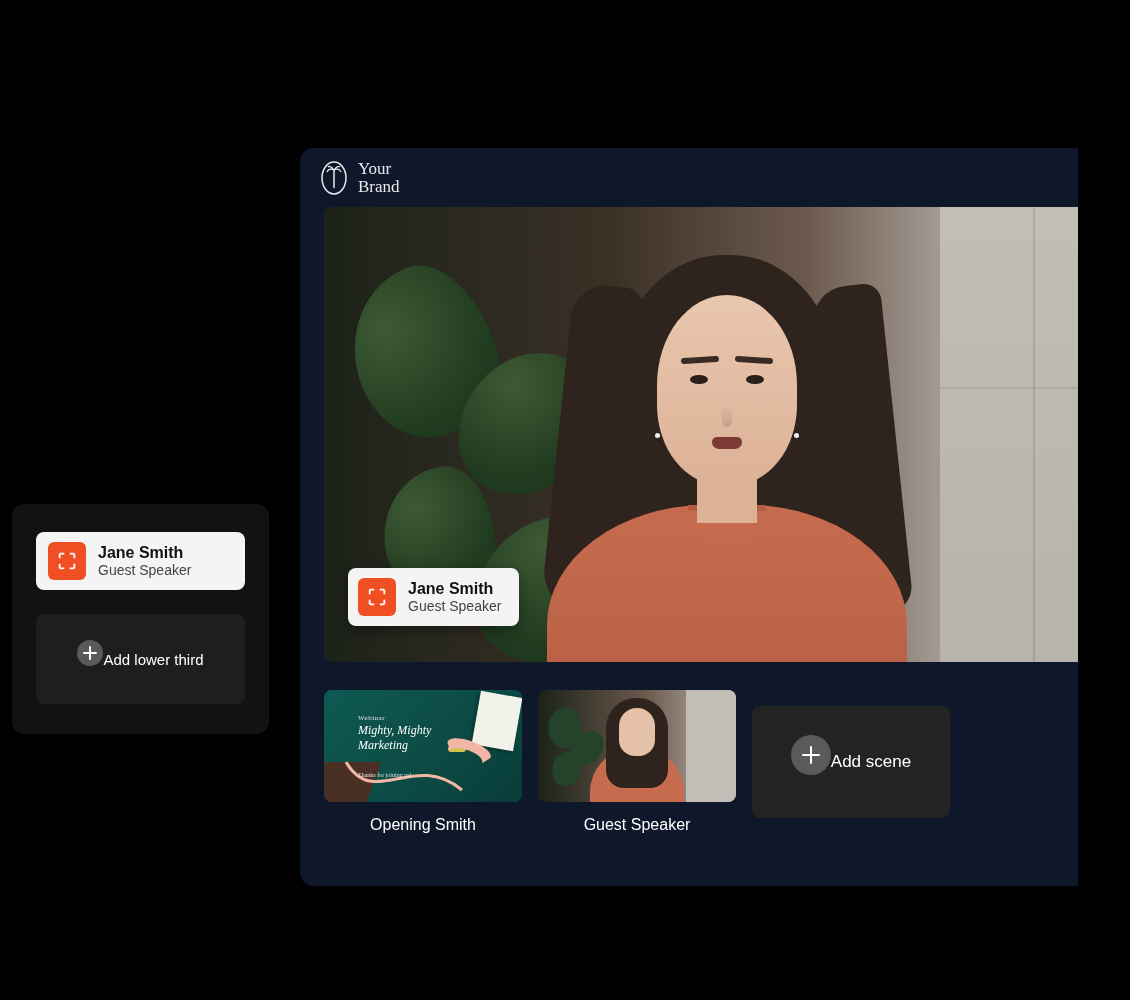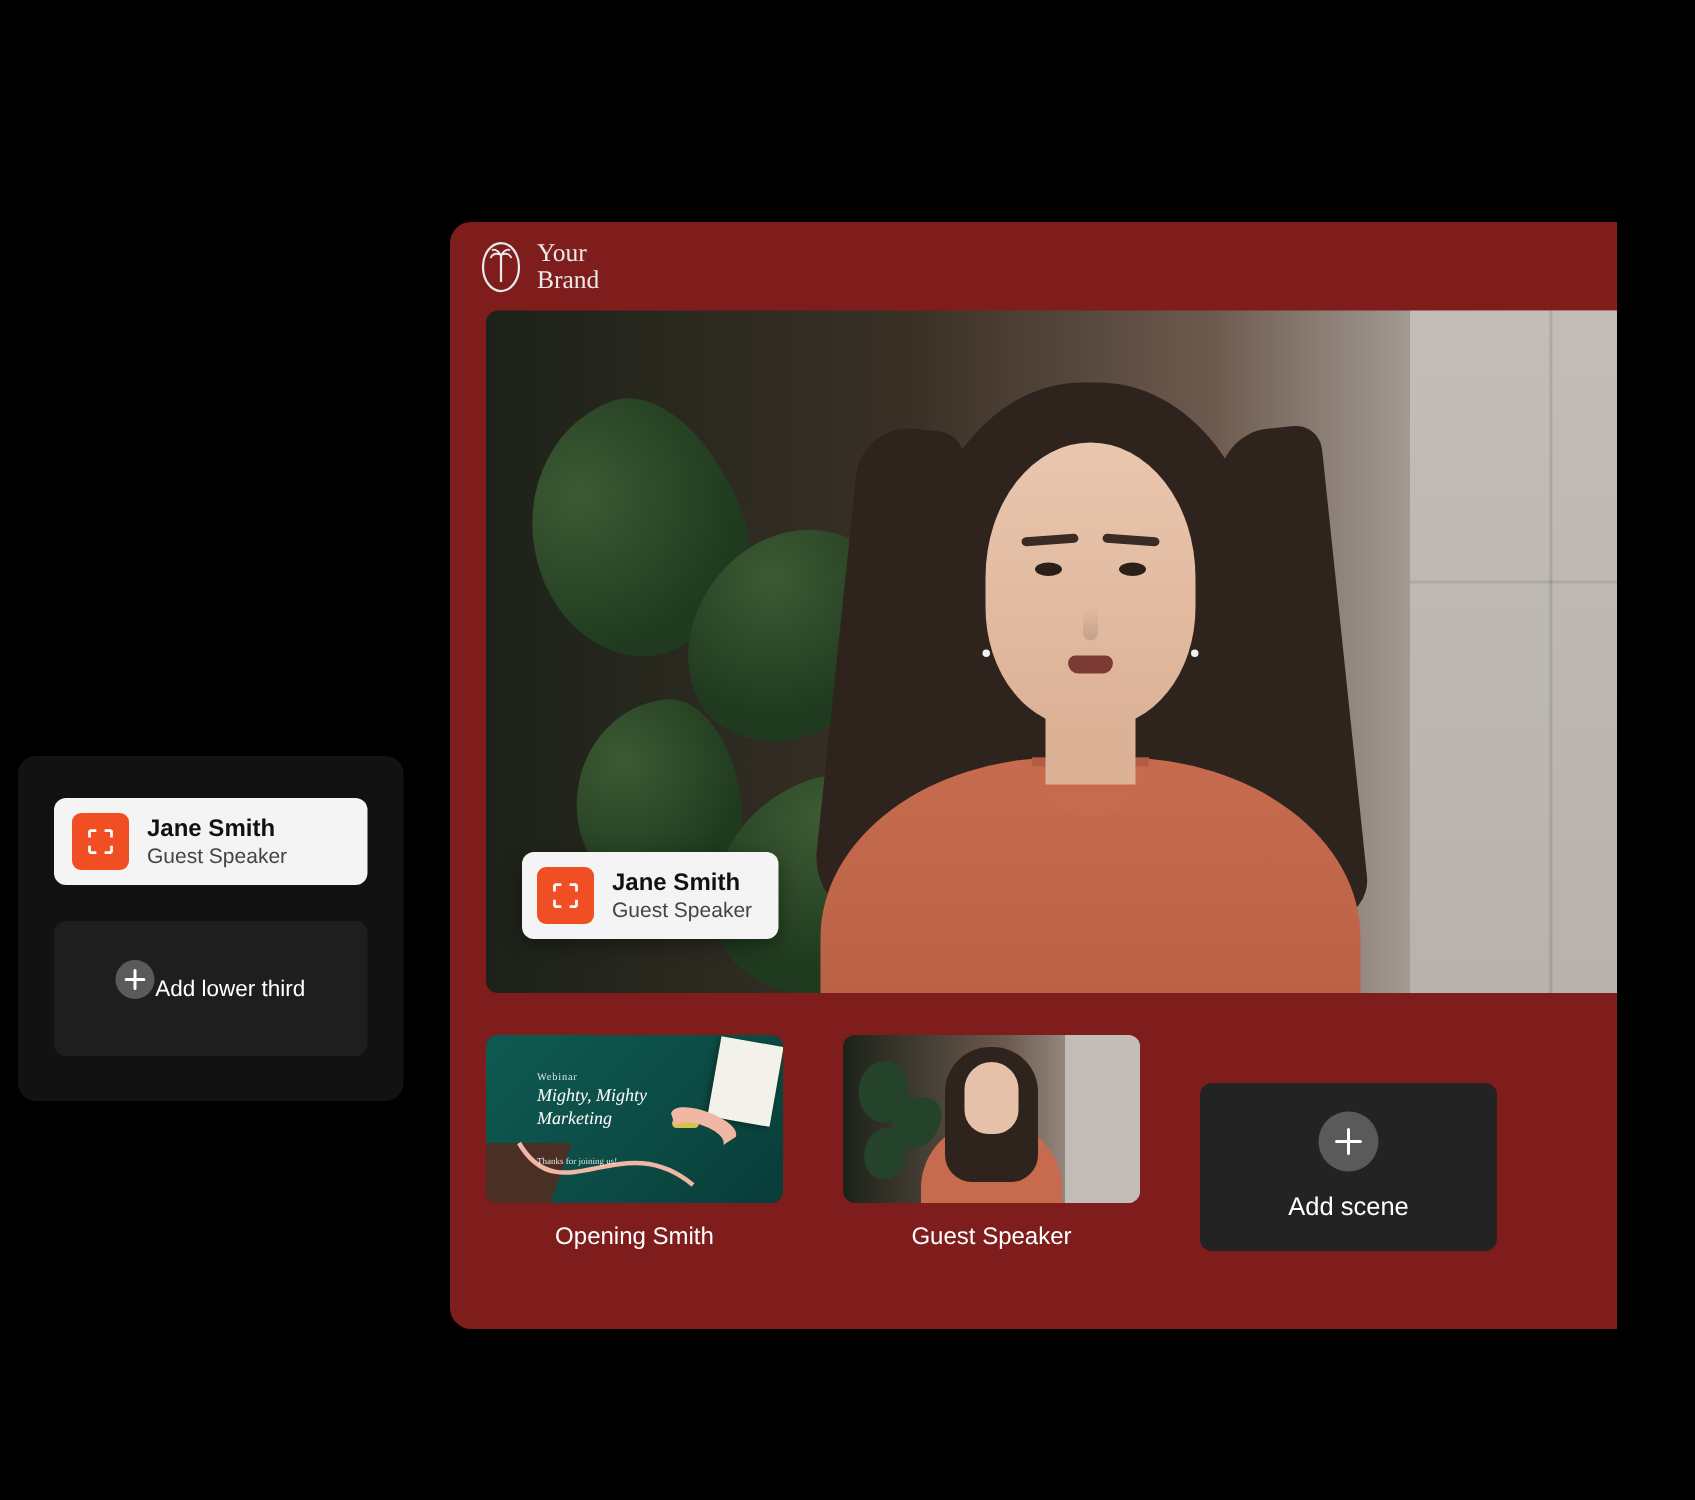--- a/index.html
+++ b/index.html
@@ -89,21 +89,21 @@
   .plus-circle svg { width: 14px; height: 14px; }
   .lt-add-label { font-size: 15px; color: #fff; }
 
   
   .editor {
     position: absolute;
     left: 300px;
     top: 148px;
     width: 778px;
     height: 738px;
-    background: #7f1d1d;
+    background: #0f172a;
     border-top-left-radius: 14px;
     border-bottom-left-radius: 14px;
     overflow: hidden;
   }
   .editor-header {
     height: 59px;
     display: flex;
     align-items: center;
     padding: 0 20px;
   }
@@ -205,23 +205,23 @@
     border-radius:8px;
     display:flex;
     align-items:center;
     padding:10px 18px 10px 10px;
     box-shadow: 0 4px 12px rgba(0,0,0,.35);
   }
 
   
   .scenes {
     display:flex;
-    gap:40px;
+    gap:16px;
     padding: 28px 24px 0 24px;
-    align-items: flex-end;
+    align-items: center;
   }
   .scene { width:198px; cursor:pointer; }
   .scene-thumb {
     width:198px; height:112px; border-radius:8px; overflow:hidden; position:relative;
     background:#0e4a44;
   }
   .scene-label { text-align:center; font-size:16px; margin-top:14px; color:#fff; }
 
   
   .os-bg { position:absolute; inset:0; background:linear-gradient(135deg,#0e5a52 0%, #0c4a44 60%, #083c38 100%); }
@@ -241,21 +241,21 @@
   .gs-thumb .mini-plant{position:absolute; left:6px; top:10px; width:60px; height:90px;}
   .gs-thumb .mini-leaf{position:absolute; background:#25432a; border-radius:60% 40% 55% 45%;}
   .gs-thumb .mini-panel{position:absolute; right:0; top:0; width:50px; height:100%; background:#c2bdb6;}
   .gs-thumb .mini-hair{position:absolute; left:50%; top:8px; transform:translateX(-50%); width:62px; height:90px; background:#2f241d; border-radius:30px 30px 18px 18px;}
   .gs-thumb .mini-face{position:absolute; left:50%; top:18px; transform:translateX(-50%); width:36px; height:48px; background:#e4c1a8; border-radius:18px 18px 16px 16px;}
   .gs-thumb .mini-torso{position:absolute; left:50%; top:58px; transform:translateX(-50%); width:94px; height:70px; background:#c66b4e; border-radius:44px 44px 8px 8px;}
 
   
   .add-scene {
     width:198px; height:112px; background:#232323; border-radius:8px;
-    display:flex; flex-direction:column; align-items:center; justify-content:center;
+    display:flex; flex-direction:row; align-items:center; justify-content:center;
     cursor:pointer;
   }
   .add-scene .plus-circle { width:40px; height:40px; margin-bottom:14px; }
   .add-scene .plus-circle svg{width:20px;height:20px;}
   .add-scene-label{ font-size:17px; }
 
 </style>
 </head>
 <body>
 

